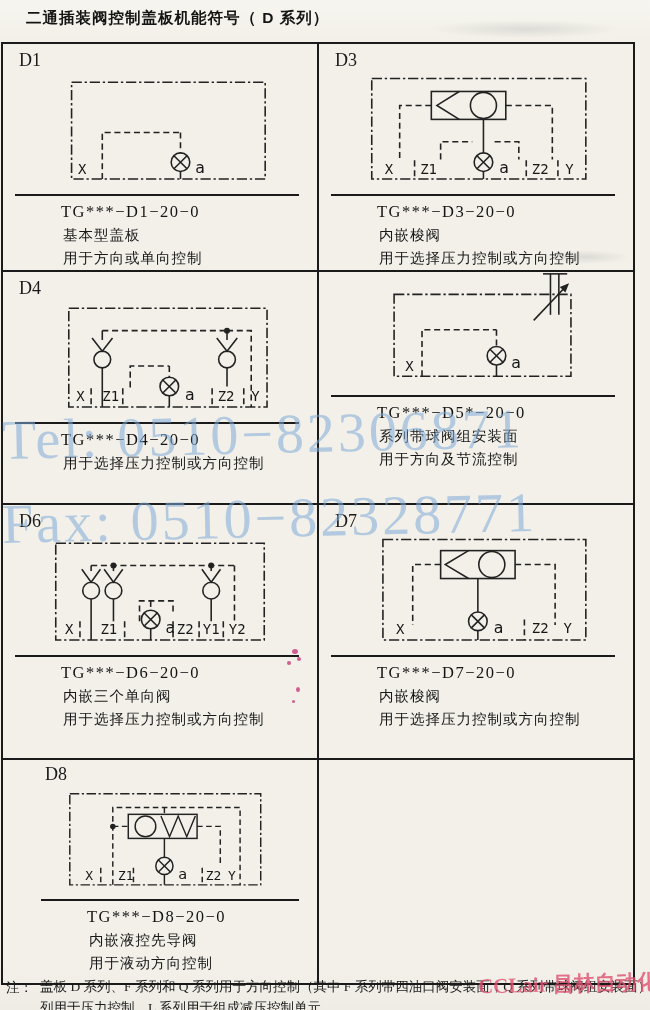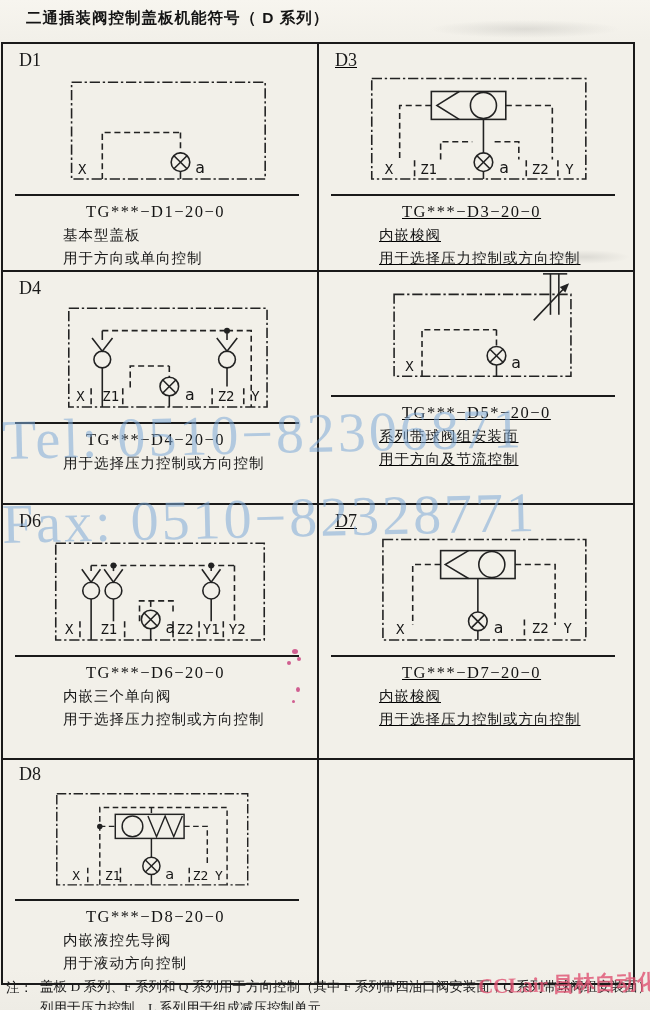--- a/index.html
+++ b/index.html
@@ -6,31 +6,31 @@
   body{width:650px;height:1010px;background:#e9e7e0;font-family:"Liberation Serif",serif;}
   .sheet{position:relative;width:650px;height:1010px;overflow:hidden;
          background:linear-gradient(180deg,#f7f5ef 0%,#f2f0e9 4%,#f2f0e9 96%,#eeece5 100%);}
   .title{position:absolute;left:26px;top:8px;font:bold 15.5px "Liberation Sans",sans-serif;
          color:#141414;letter-spacing:1px;}
   .table{position:absolute;left:1px;top:42px;width:634px;height:943px;
          border:2.5px solid #1a1a1a;box-sizing:border-box;display:grid;
          grid-template-columns:316px 1fr;grid-template-rows:228px 233px 255px 1fr;}
   .cell{border-right:2px solid #1a1a1a;border-bottom:2px solid #1a1a1a;
         box-sizing:border-box;position:relative;overflow:hidden;}
-  .cell.lc{border-right:none;text-decoration:underline;} .cell.lr{border-bottom:none;}
+  .cell.lc{border-right:none;} .cell.lr{border-bottom:none;padding-left:26px;}
   .cid{font:18px "Liberation Serif",serif;color:#1a1a1a;margin:6px 0 0 16px;}
   svg.dia{display:block;margin:0 auto;}
   .stk{stroke:#222;fill:none;stroke-width:1.7;}
   .chain{stroke-dasharray:11 3 2.5 3;}
   .dsh{stroke-dasharray:6.5 4;}
   .dot{fill:#222;stroke:none;}
   text.port{font:15px "DejaVu Sans Mono",monospace;fill:#161616;stroke:none;}
   text.pa{font:17px "DejaVu Sans",sans-serif;fill:#161616;stroke:none;}
   .sep{height:2px;background:#1a1a1a;margin:2px 18px 6px 12px;}
-  .model{font:16.5px "Liberation Serif",serif;color:#141414;letter-spacing:1.5px;margin:3px 0 2px 83px;}
+  .model{font:16.5px "Liberation Serif",serif;color:#141414;letter-spacing:1.5px;margin:3px 0 2px 58px;}
   .desc{font:14.5px "Liberation Serif",serif;color:#181818;margin:0 0 0 60px;line-height:1.62;letter-spacing:1px;}
   .wm{position:absolute;left:2px;width:660px;font:56px "Liberation Serif",serif;
       letter-spacing:3px;white-space:nowrap;pointer-events:none;z-index:6;
       transform:rotate(-1.3deg);transform-origin:left center;}
   .wm-tel{top:408px;} .wm-fax{top:492px;}
   .wm-brand{position:absolute;left:478px;top:970px;font:bold 21px "Liberation Serif",serif;
       white-space:nowrap;pointer-events:none;z-index:7;transform:rotate(-1.5deg);}
   .note{position:absolute;left:0;top:977px;width:650px;font:13.5px "Liberation Serif",serif;
         color:#1b1b1b;line-height:1.55;z-index:3;}
   .note .nlabel{position:absolute;left:6px;top:1px;}

